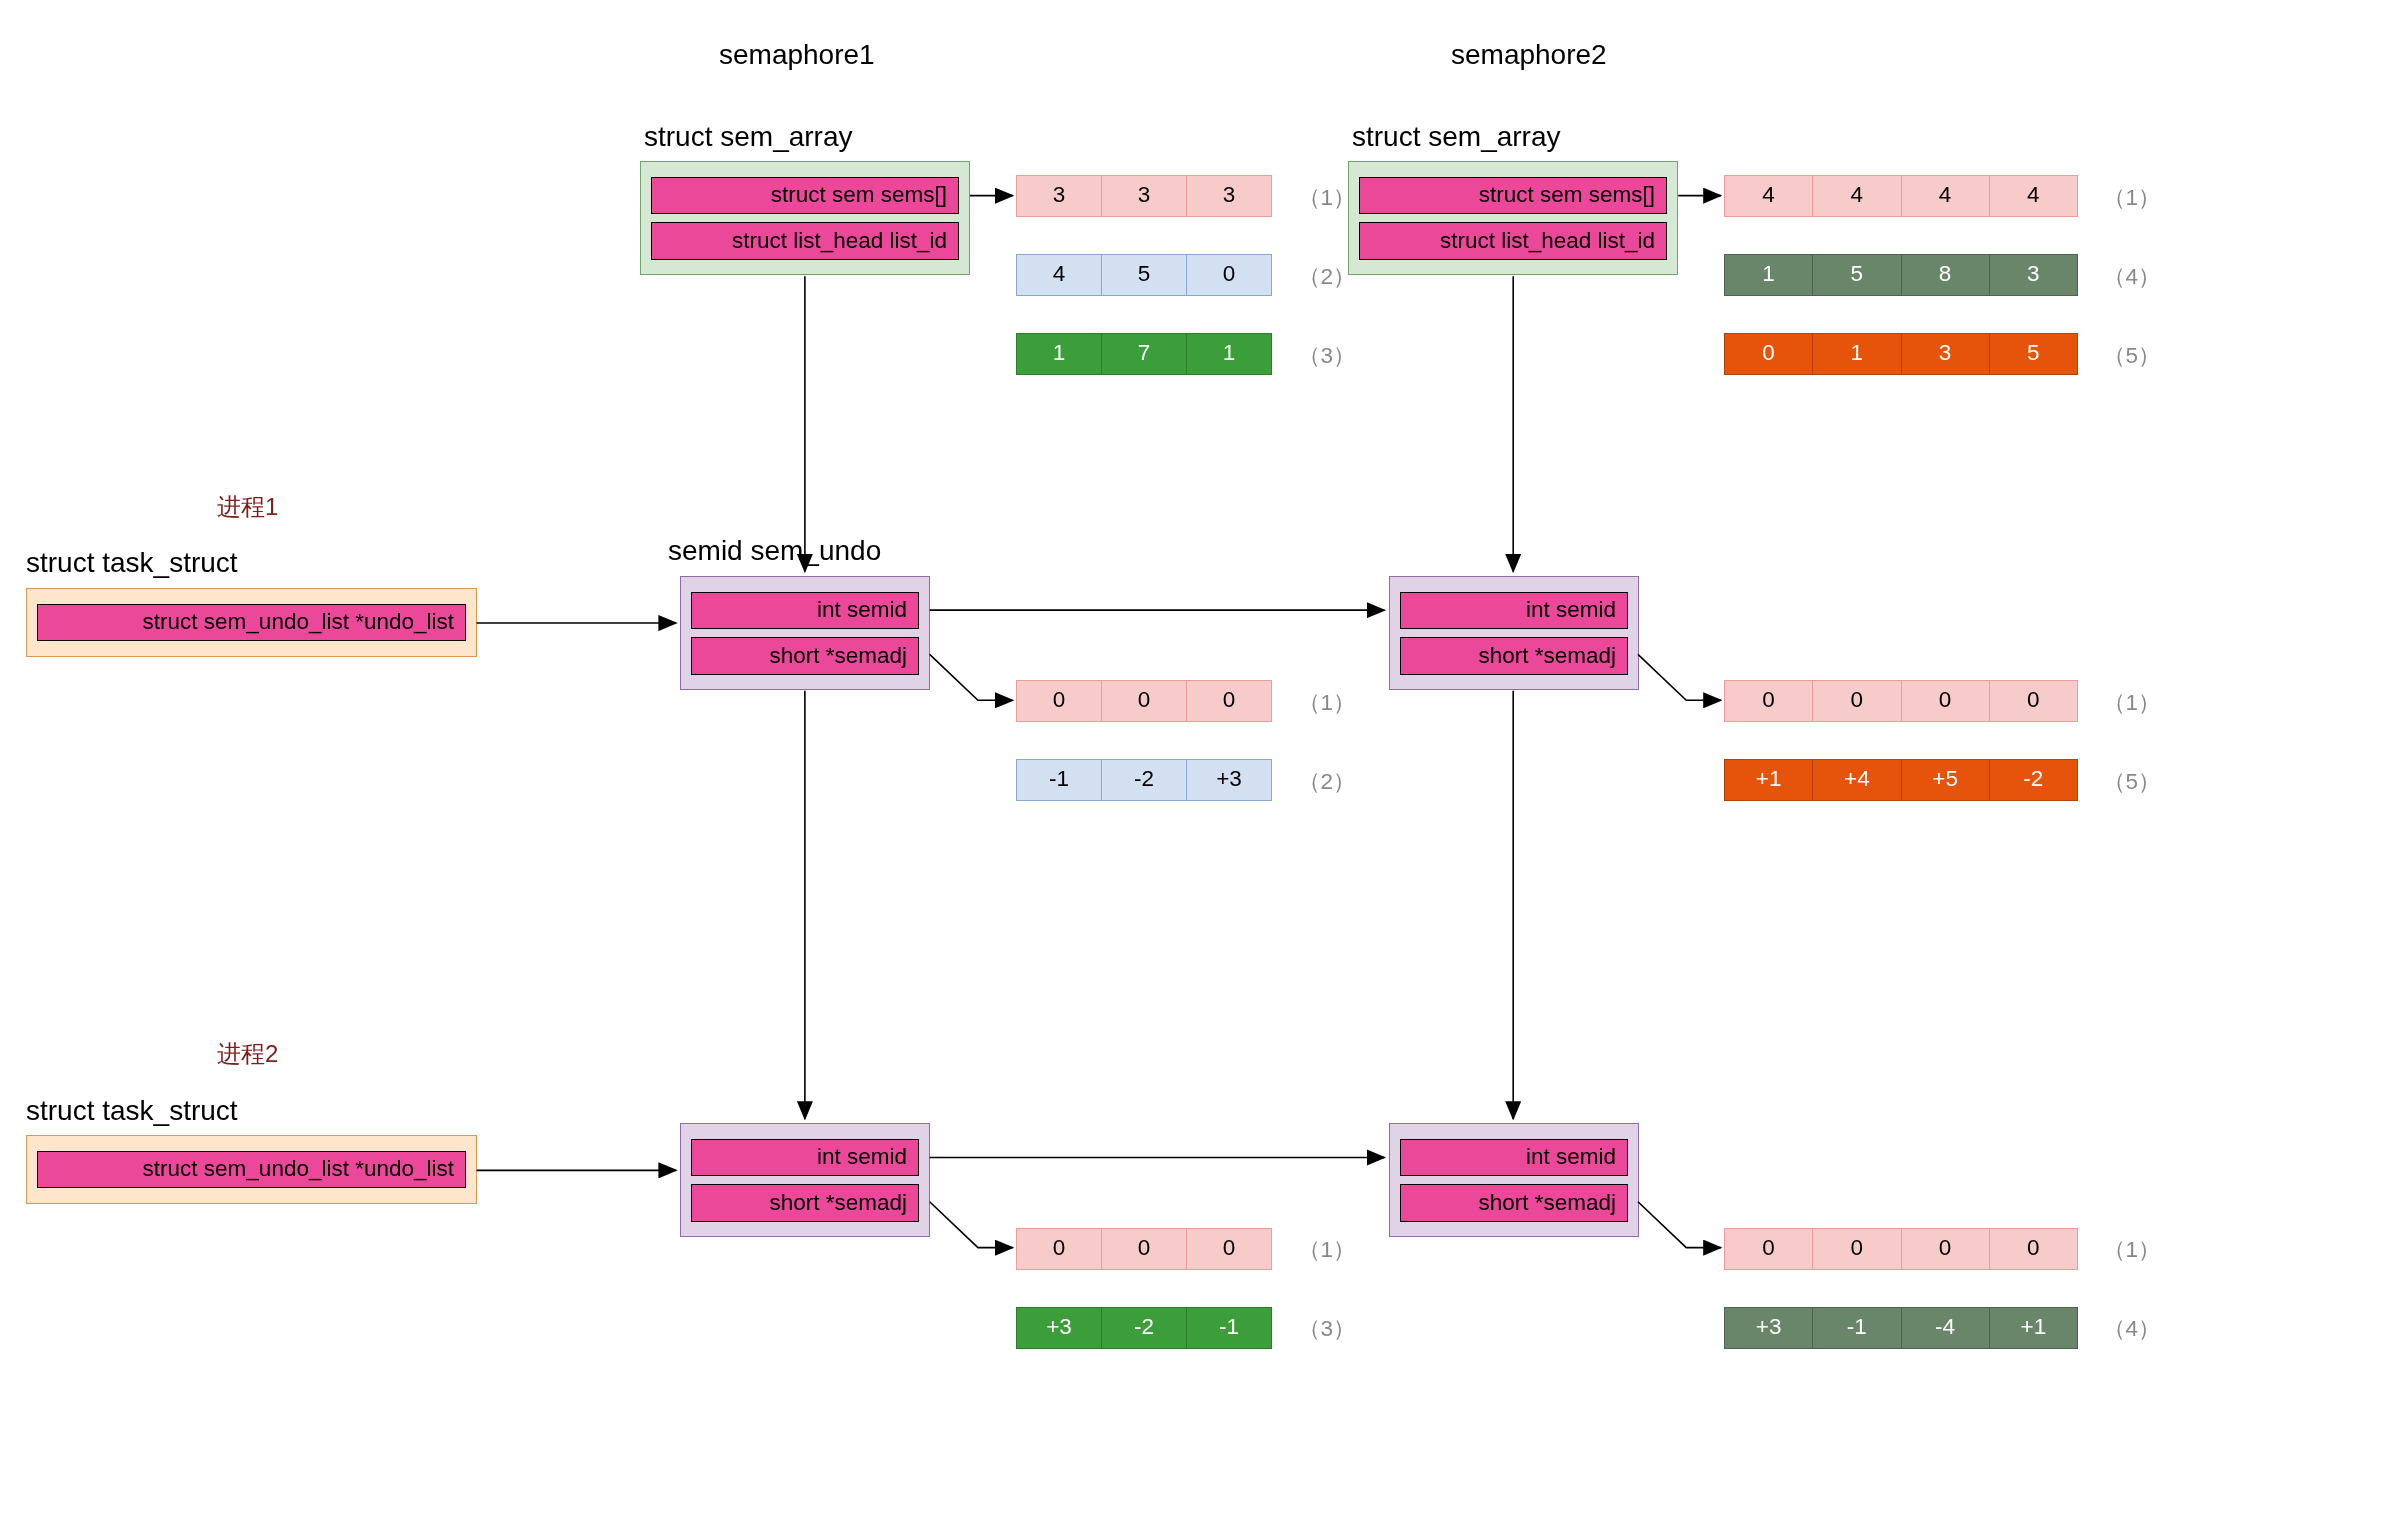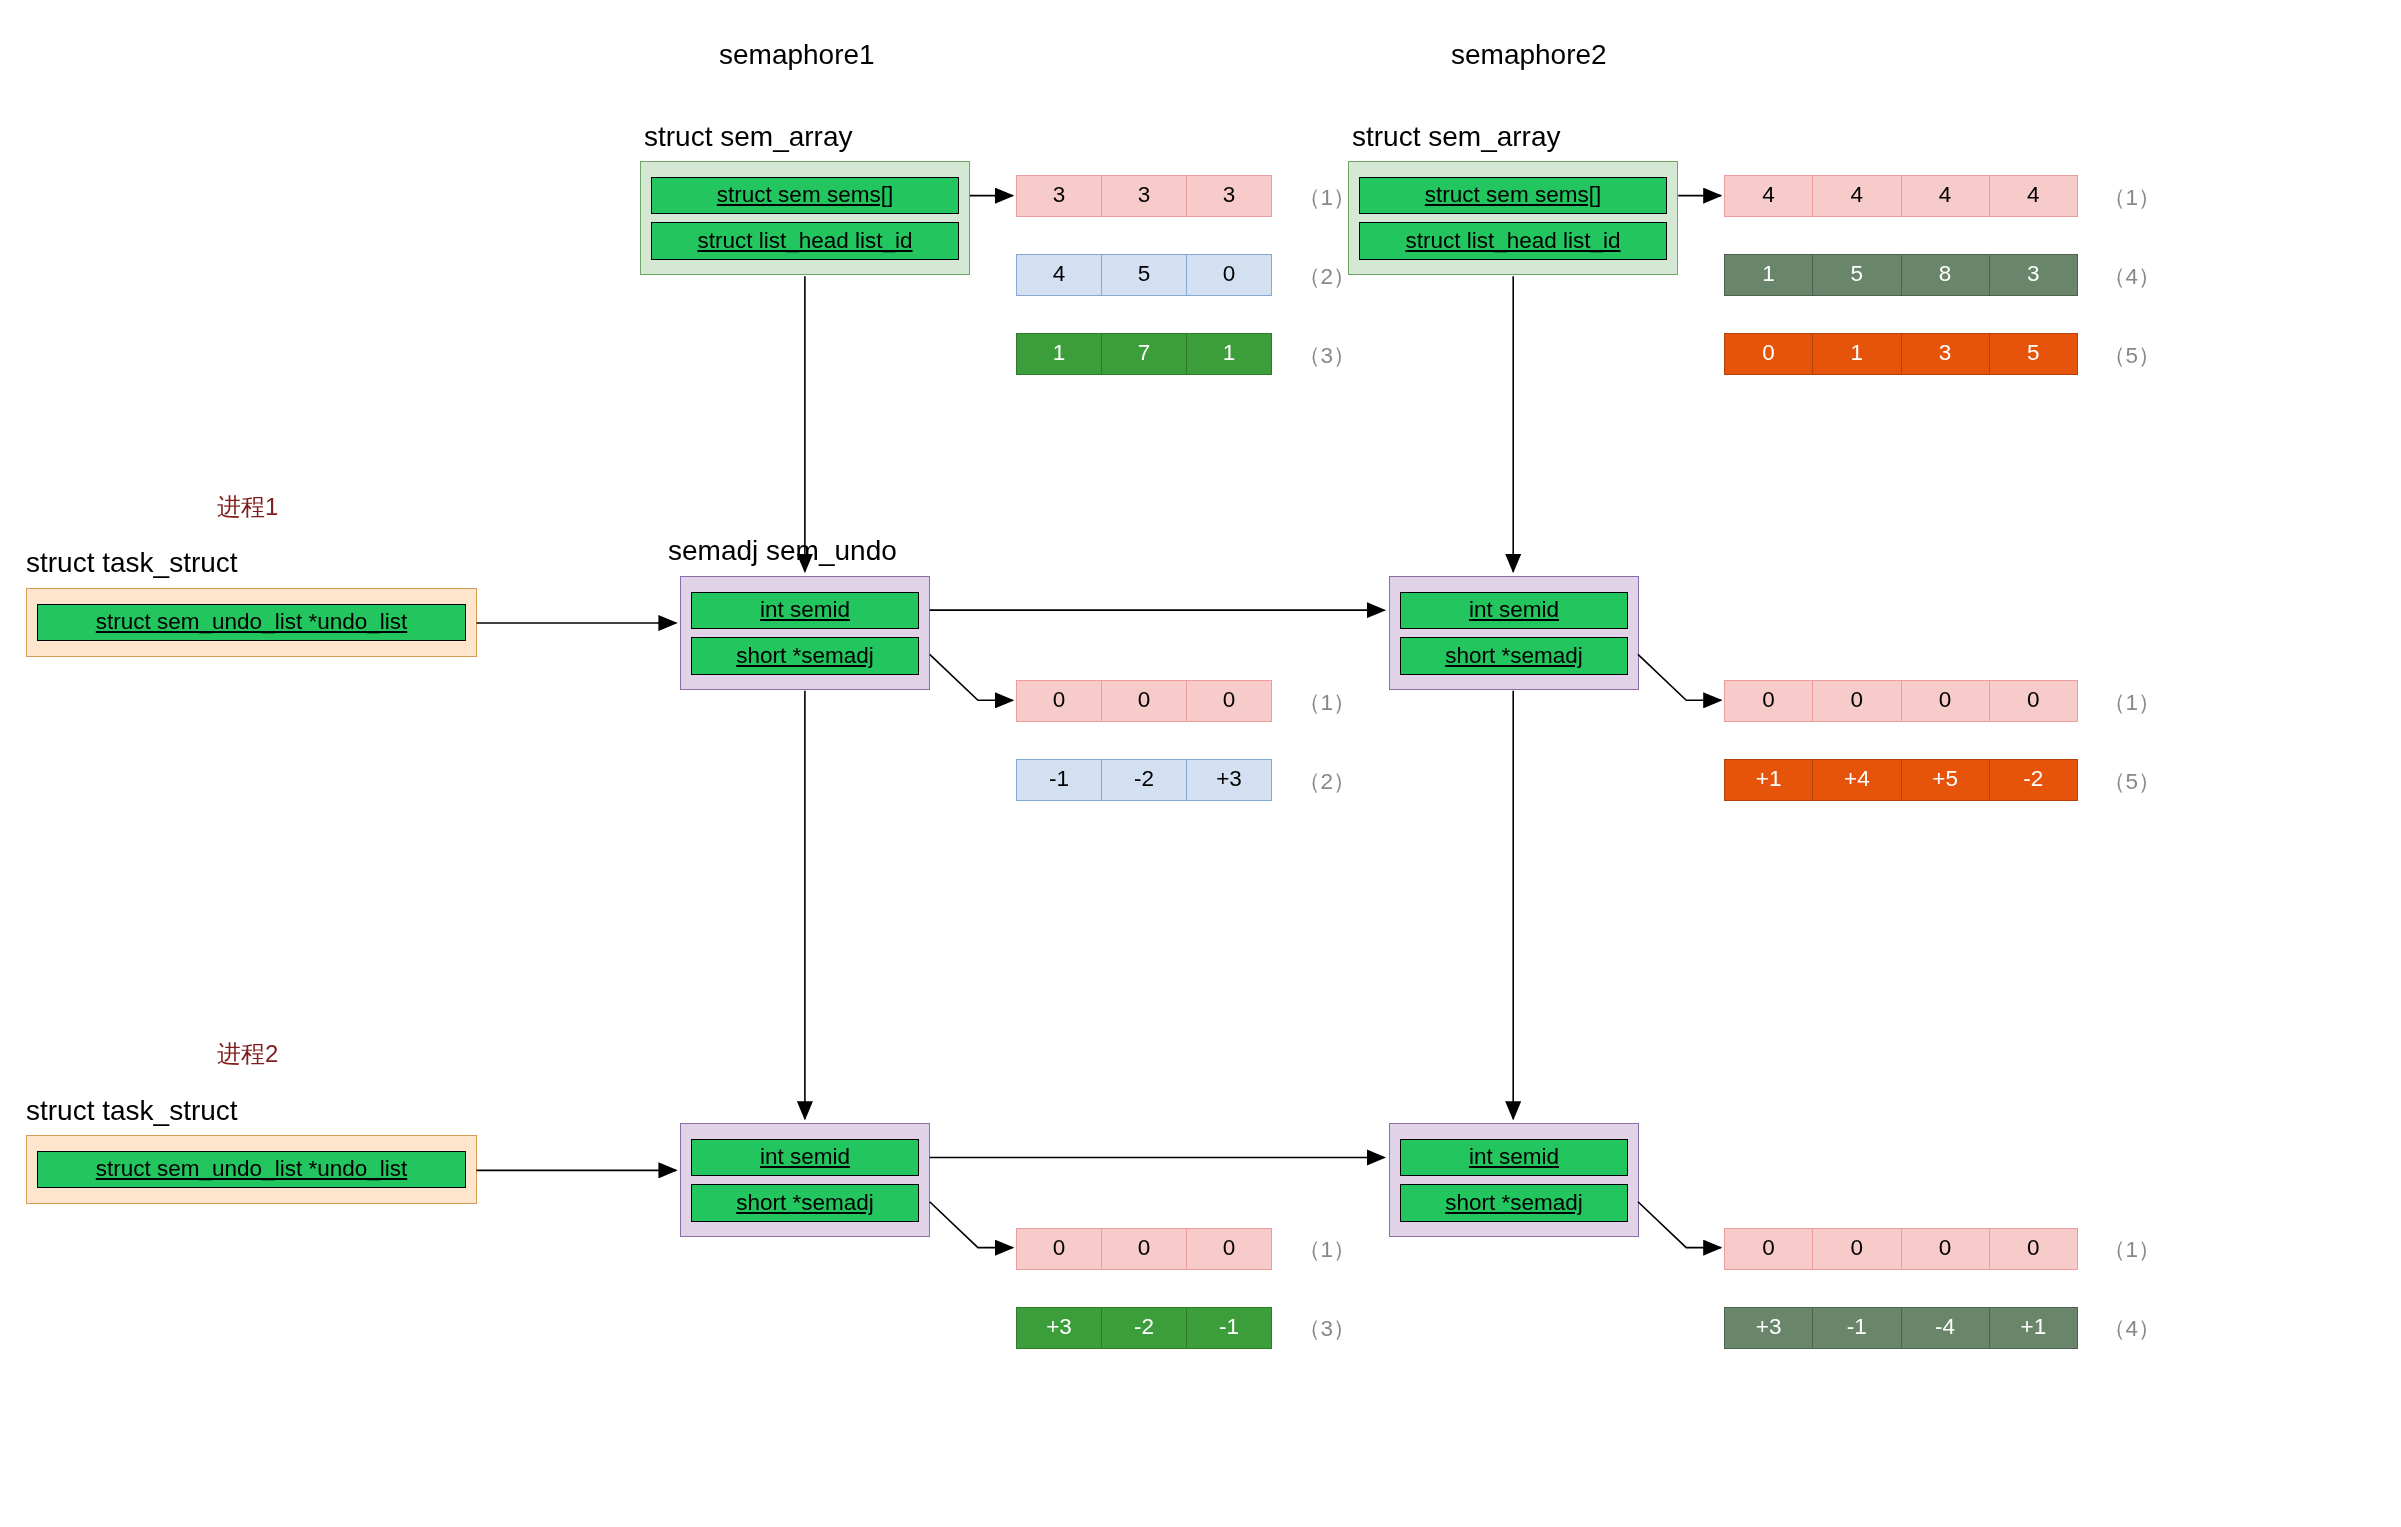--- a/index.html
+++ b/index.html
@@ -30,27 +30,26 @@
   border: 1.6px solid #d99a53;
   padding: 14.5px 9.7px;
 }
 .box-purple {
   position: absolute;
   background: #e0d3e8;
   border: 1.6px solid #8d6ca7;
   padding: 14.5px 9.7px;
 }
 .inner-cell {
-  background: #22c55e;
+  background: #ec4899;
   border: 1.6px solid #000;
   padding: 4.8px 11.3px;
   margin-bottom: 8px;
   font-size: 22.5px;
-  text-align: center;
-  text-decoration: underline;
+  text-align: right;
 }
 .inner-cell:last-child { margin-bottom: 0; }
 
 .arr {
   position: absolute;
   display: flex;
 }
 .arr .cell {
   flex: 1;
   text-align: center;
@@ -87,21 +86,21 @@
 
 <div class="abs title-label" style="left:644px;top:121px">struct sem_array</div>
 <div class="abs title-label" style="left:1352px;top:121px">struct sem_array</div>
 
 <div class="abs gray-label" style="left:217px;top:491px">进程1</div>
 <div class="abs gray-label" style="left:217px;top:1038px">进程2</div>
 
 <div class="abs title-label" style="left:26px;top:547px">struct task_struct</div>
 <div class="abs title-label" style="left:26px;top:1095px">struct task_struct</div>
 
-<div class="abs title-label" style="left:668px;top:535px">semadj sem_undo</div>
+<div class="abs title-label" style="left:668px;top:535px">semid sem_undo</div>
 
 <div class="box-green" style="left:640px;top:161px;width:330px">
   <div class="inner-cell">struct sem sems[]</div>
   <div class="inner-cell">struct list_head list_id</div>
 </div>
 <div class="box-green" style="left:1348px;top:161px;width:330px">
   <div class="inner-cell">struct sem sems[]</div>
   <div class="inner-cell">struct list_head list_id</div>
 </div>
 

